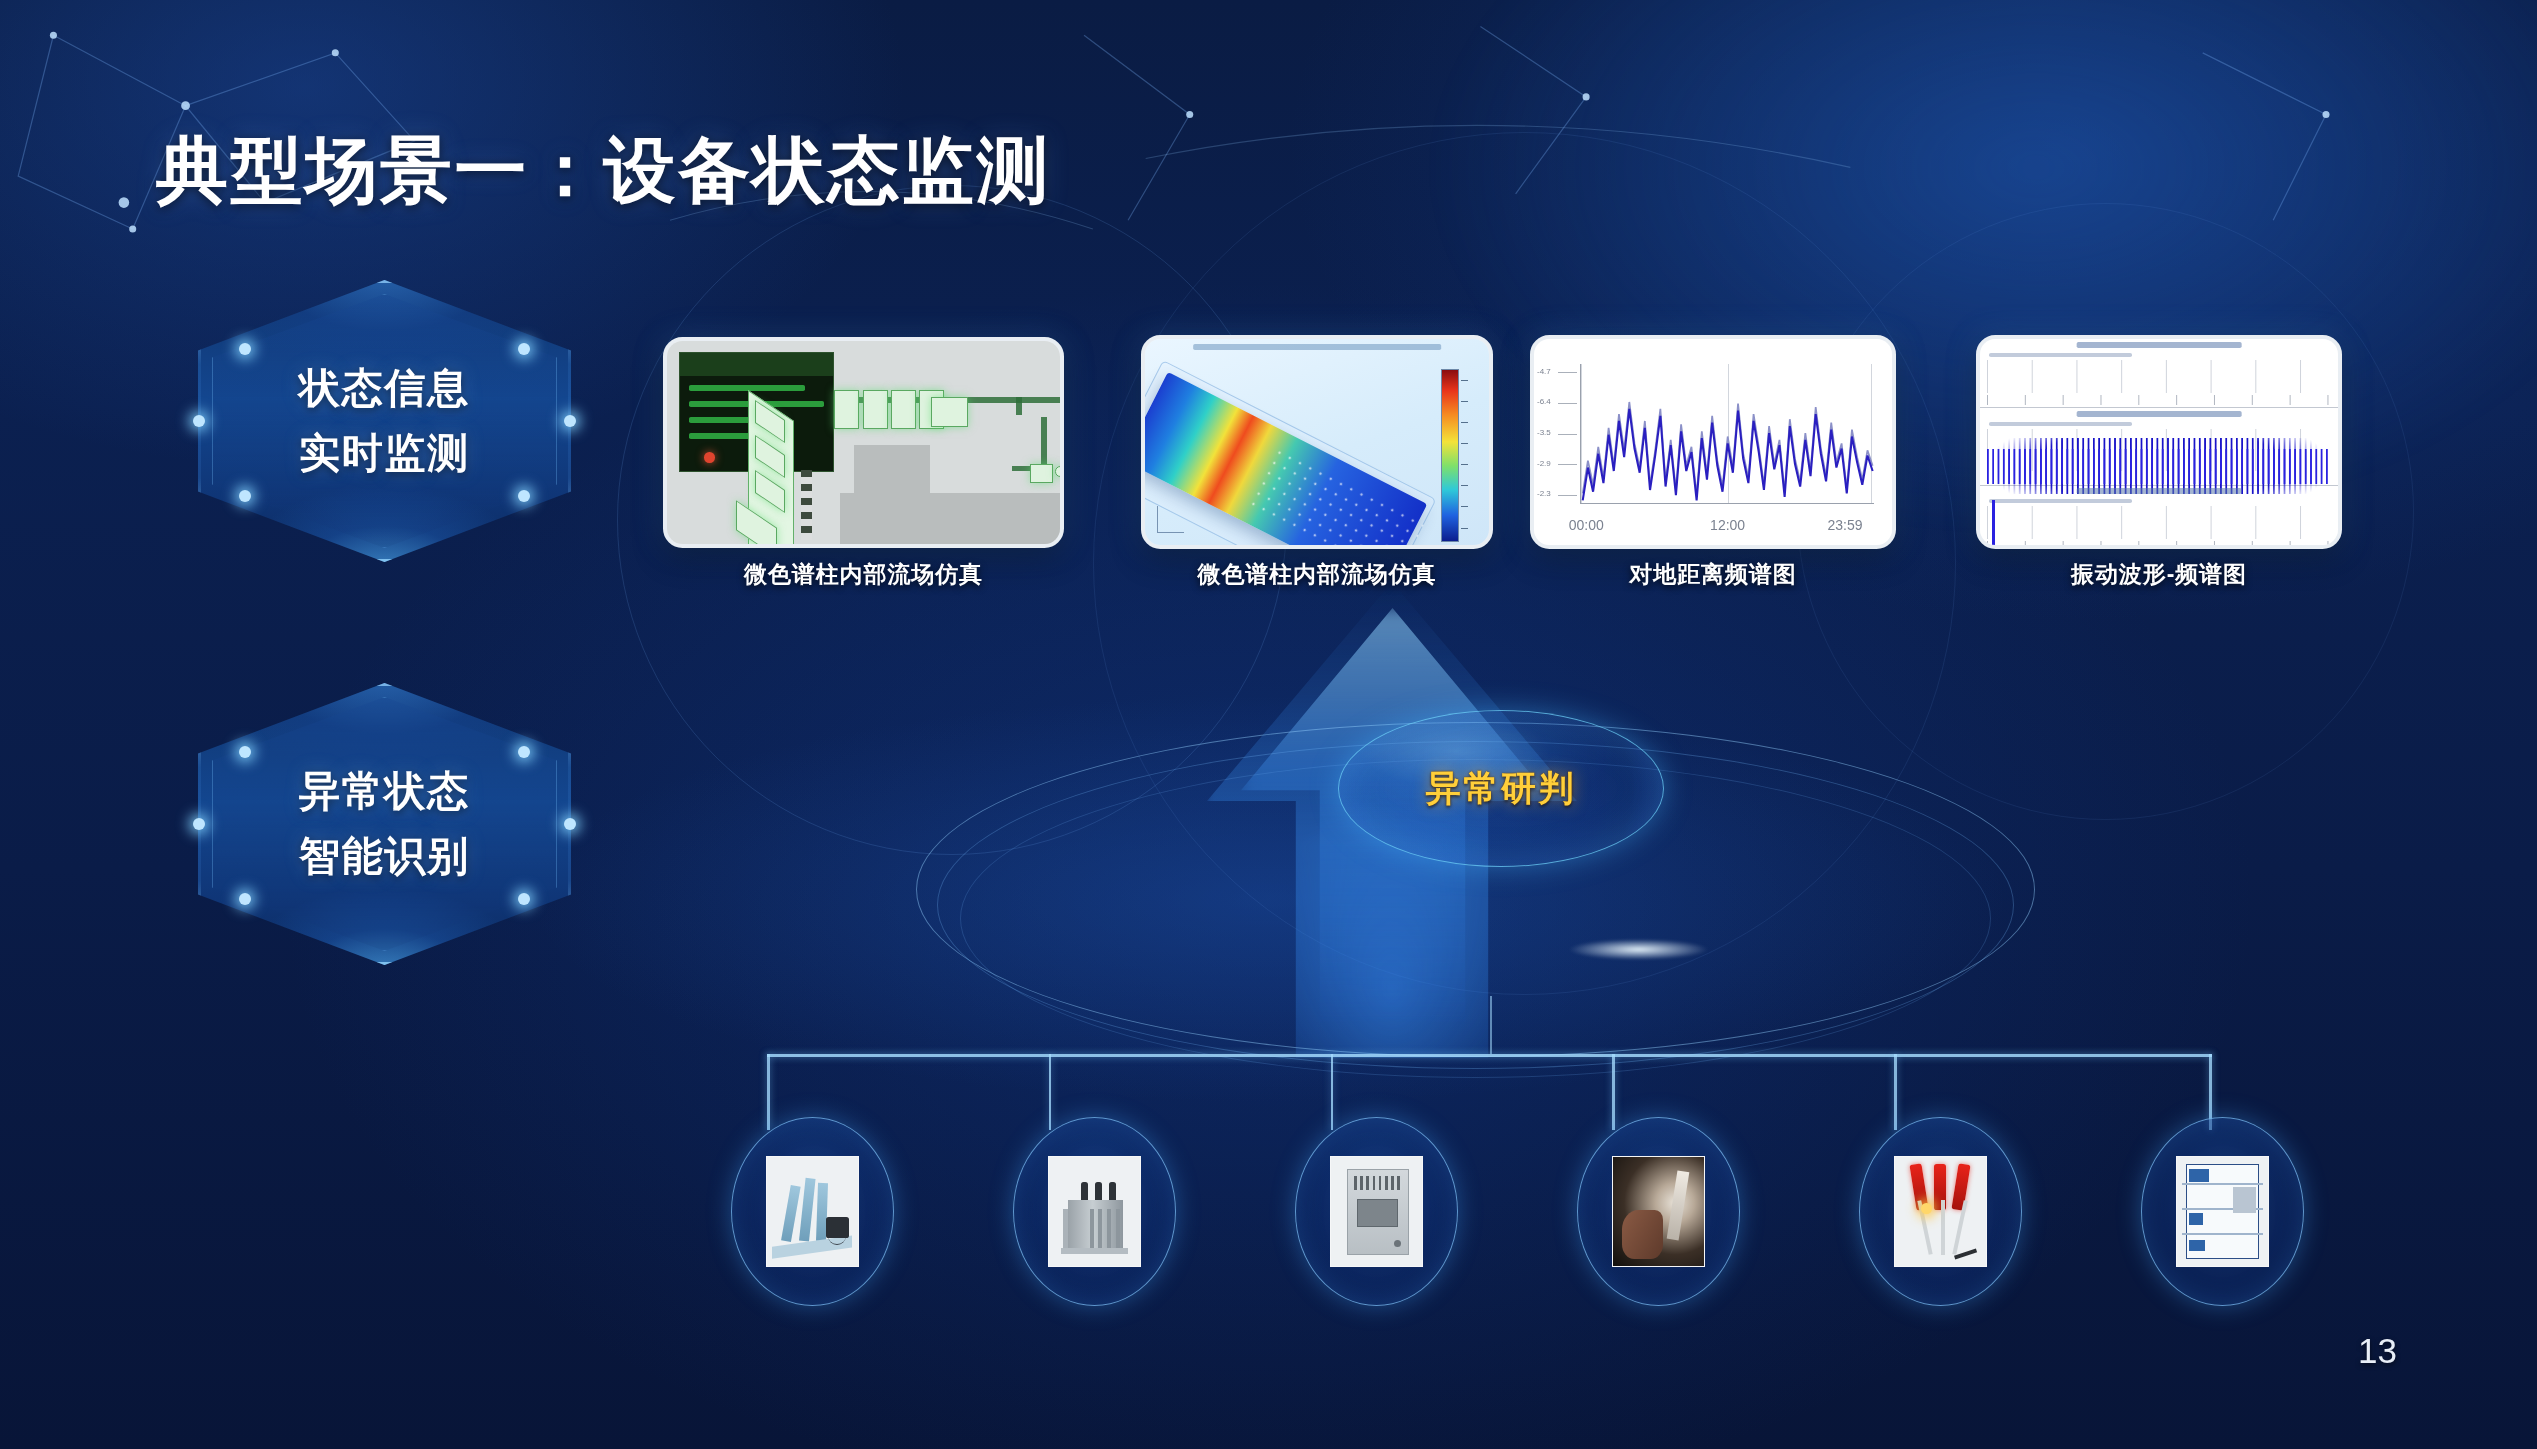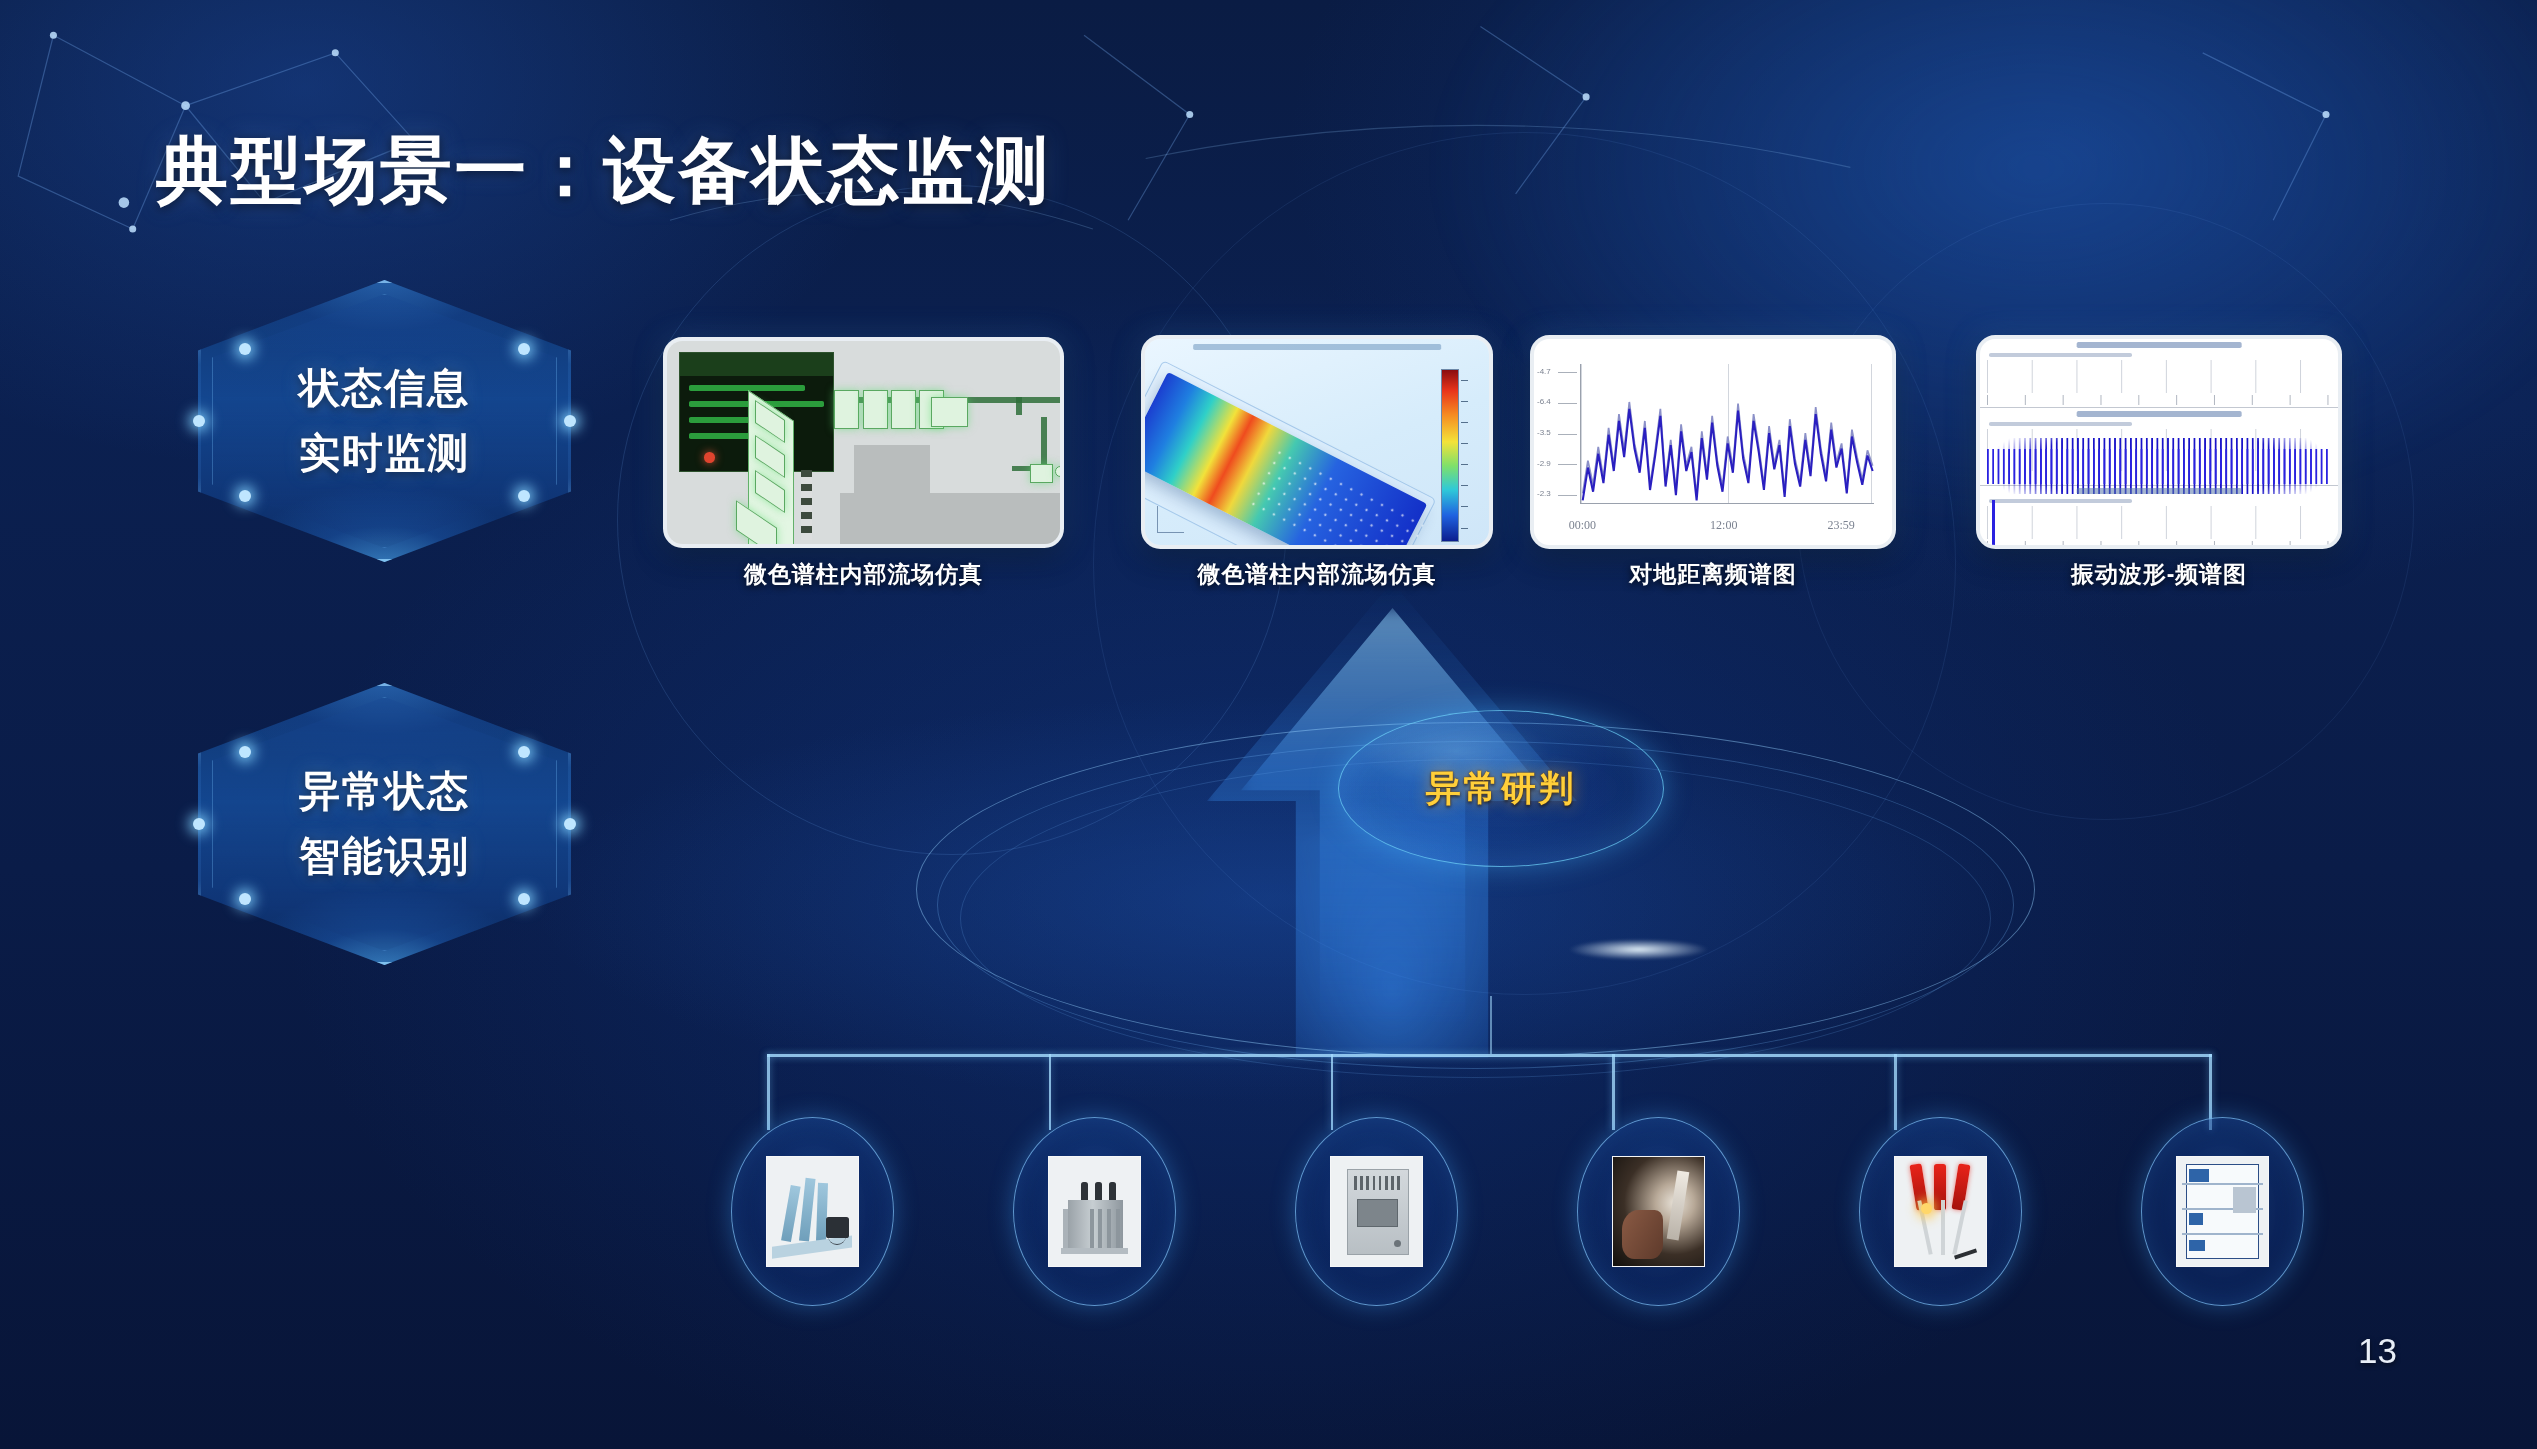--- a/index.html
+++ b/index.html
@@ -143,21 +143,21 @@
   }
   .cfd .ctick{position:absolute;right:21px;width:7px;height:0.9px;background:#55708c;}
   .cfd .ttl{position:absolute;left:50%;top:5.3px;transform:translateX(-50%);width:72%;height:6.2px;background:rgba(110,150,190,.55);border-radius:1.8px;}
   .cfd .ax{position:absolute;left:12.3px;bottom:12.3px;width:26.4px;height:26.4px;border-left:1.8px solid #7793b2;border-bottom:1.8px solid #7793b2;}
 
   
   .spec{position:absolute;inset:0;background:#ffffff;}
   .spec .plot{position:absolute;left:46px;right:17.6px;top:25px;bottom:41px;border-left:0.9px solid #9aa1ad;border-bottom:0.9px solid #9aa1ad;}
   .spec .ytick{position:absolute;left:-23px;width:19.4px;height:0.9px;background:#aab0ba;}
   .spec .ylab{position:absolute;left:-44px;font-size:8px;color:#7b8290;}
-  .spec .xlab{position:absolute;bottom:-30px;font-size:12px;color:#7b8290;white-space:nowrap;font-family:Liberation Serif, serif;}
+  .spec .xlab{position:absolute;bottom:-30px;font-size:14px;color:#7b8290;white-space:nowrap;}
   .spec .vline{position:absolute;top:0;bottom:0;width:0.9px;background:#d2d6dd;}
   .spec svg{position:absolute;inset:0;}
 
   
   .vib{position:absolute;inset:0;background:#ffffff;}
   .vib .pane{position:absolute;left:0;right:0;border-bottom:0.9px solid #c3c8d1;}
   .vib .pttl{position:absolute;left:50%;transform:translateX(-50%);top:2.6px;width:46%;height:6.2px;background:rgba(90,120,170,.55);border-radius:1.8px;}
   .vib .sub{position:absolute;left:8.8px;top:14px;width:40%;height:4.4px;background:rgba(120,140,175,.45);border-radius:1.8px;}
   .vib .grid{position:absolute;left:7px;right:7px;top:21px;bottom:14px;
     background-image:linear-gradient(90deg,rgba(195,200,210,.8) 0.9px,transparent 0.9px);

